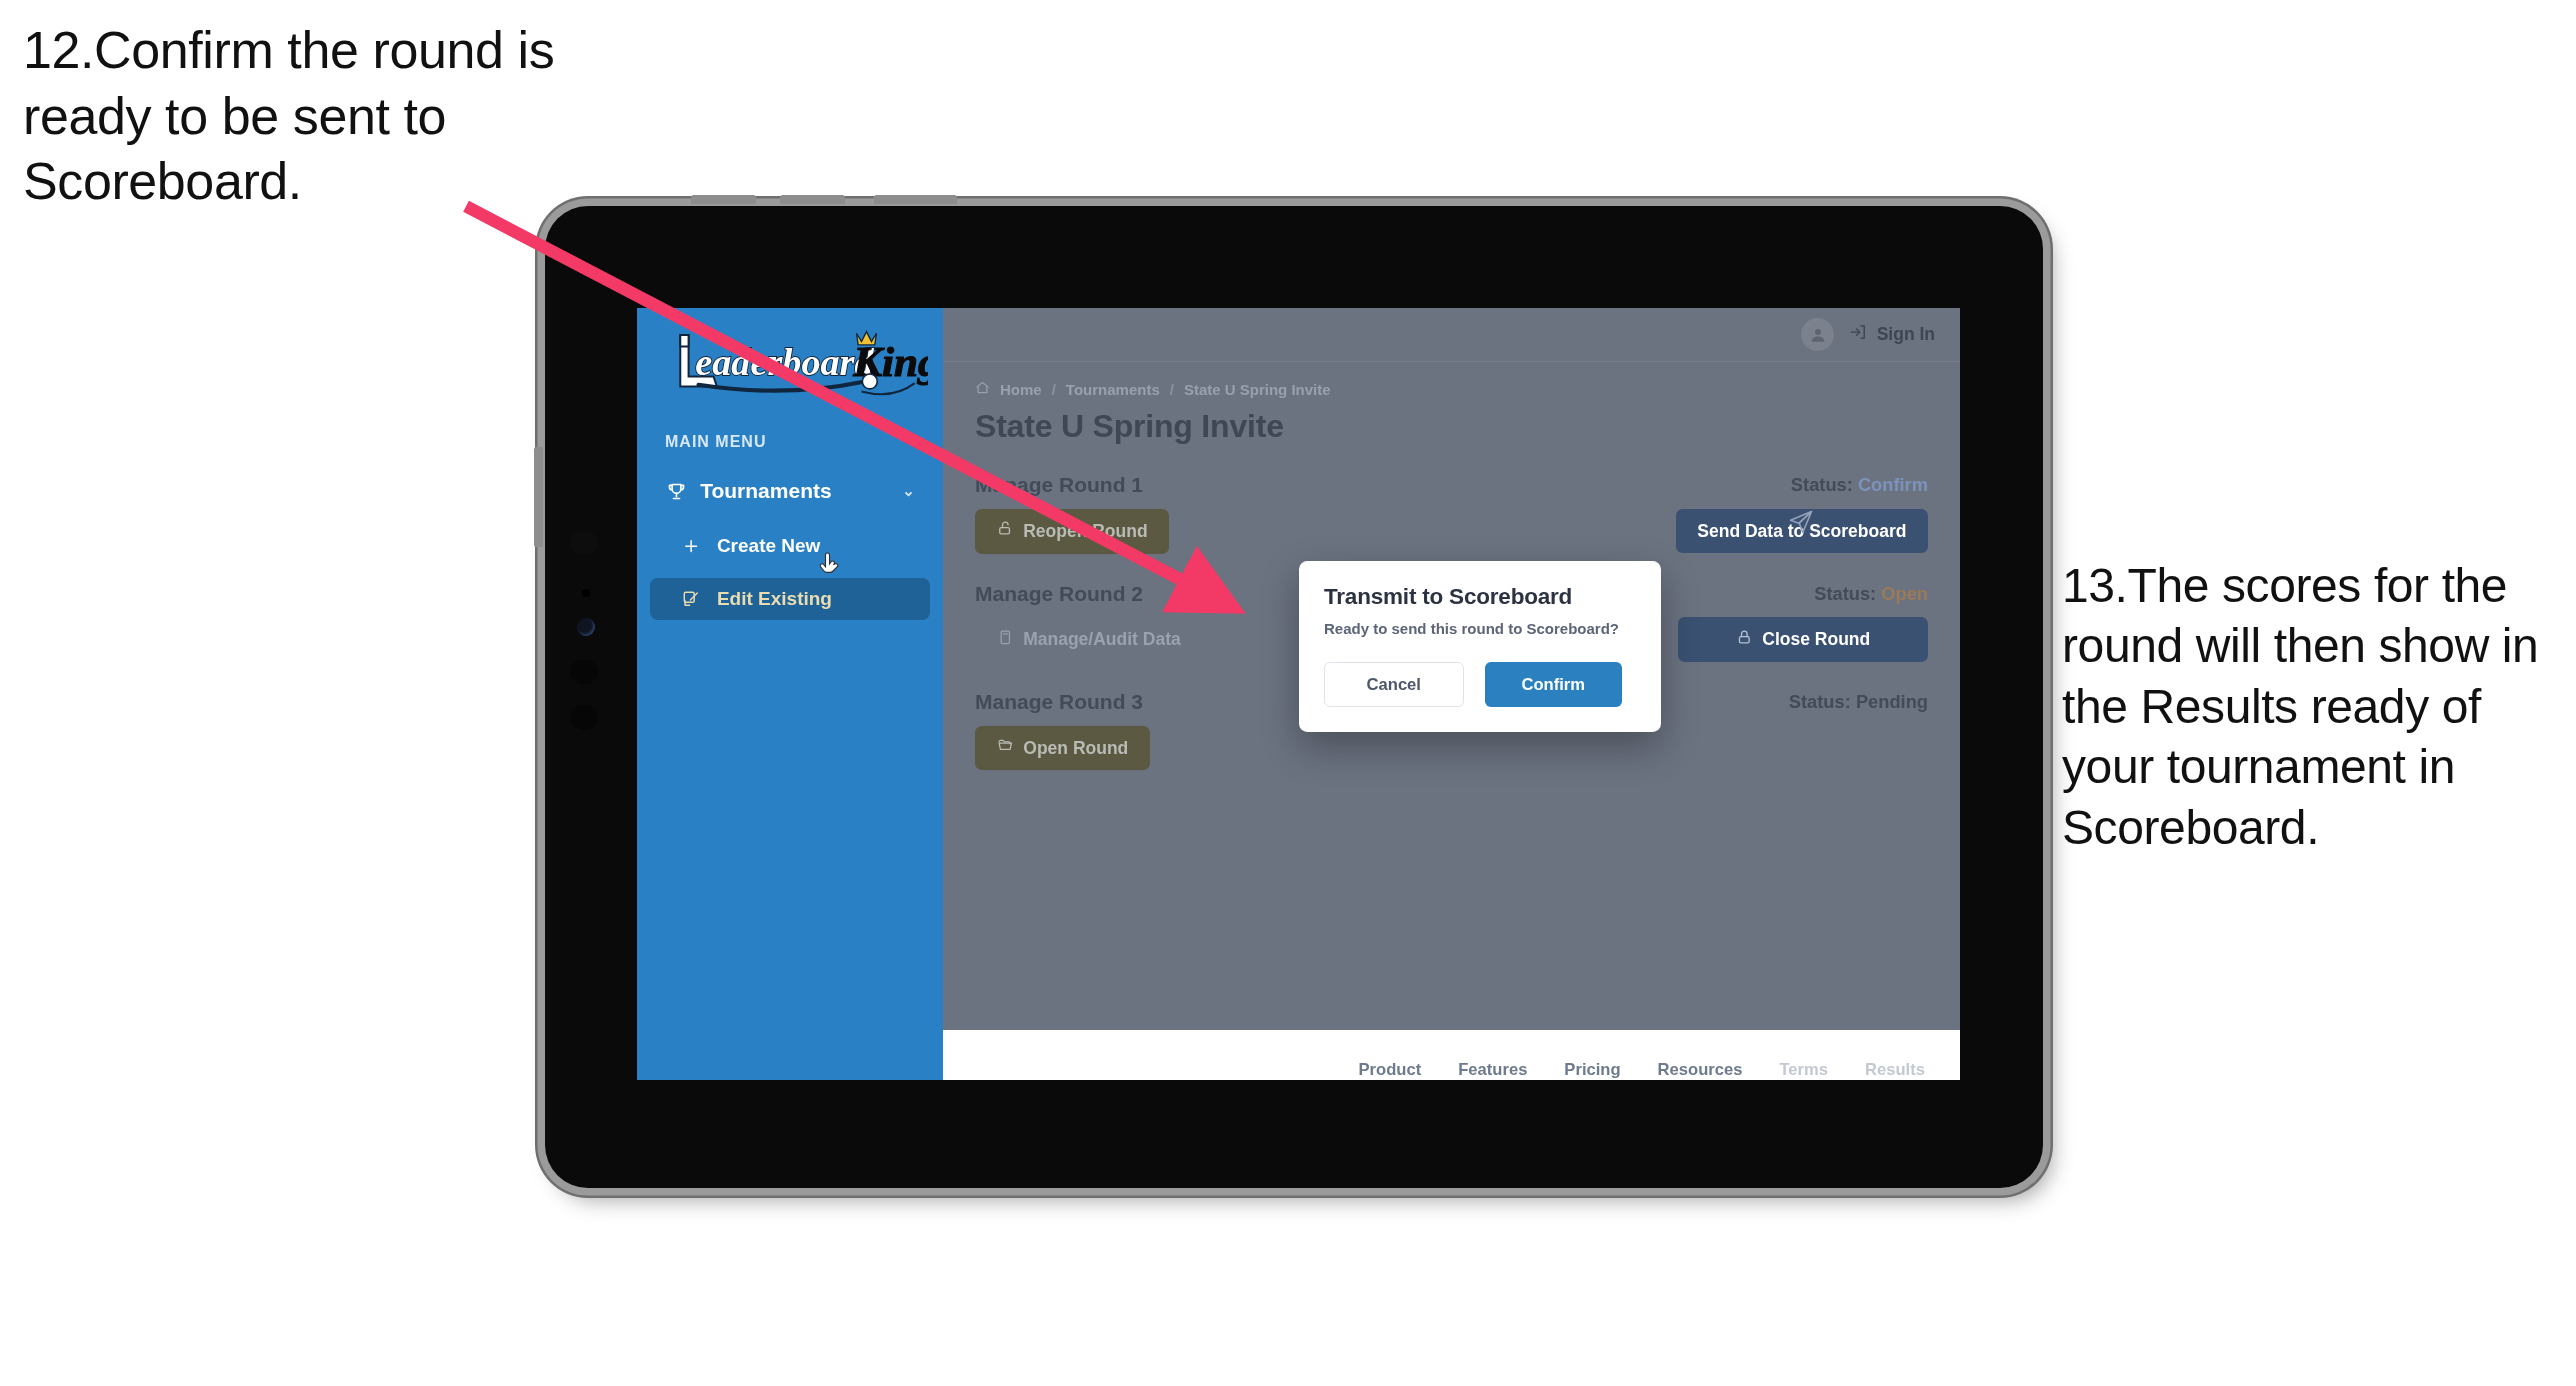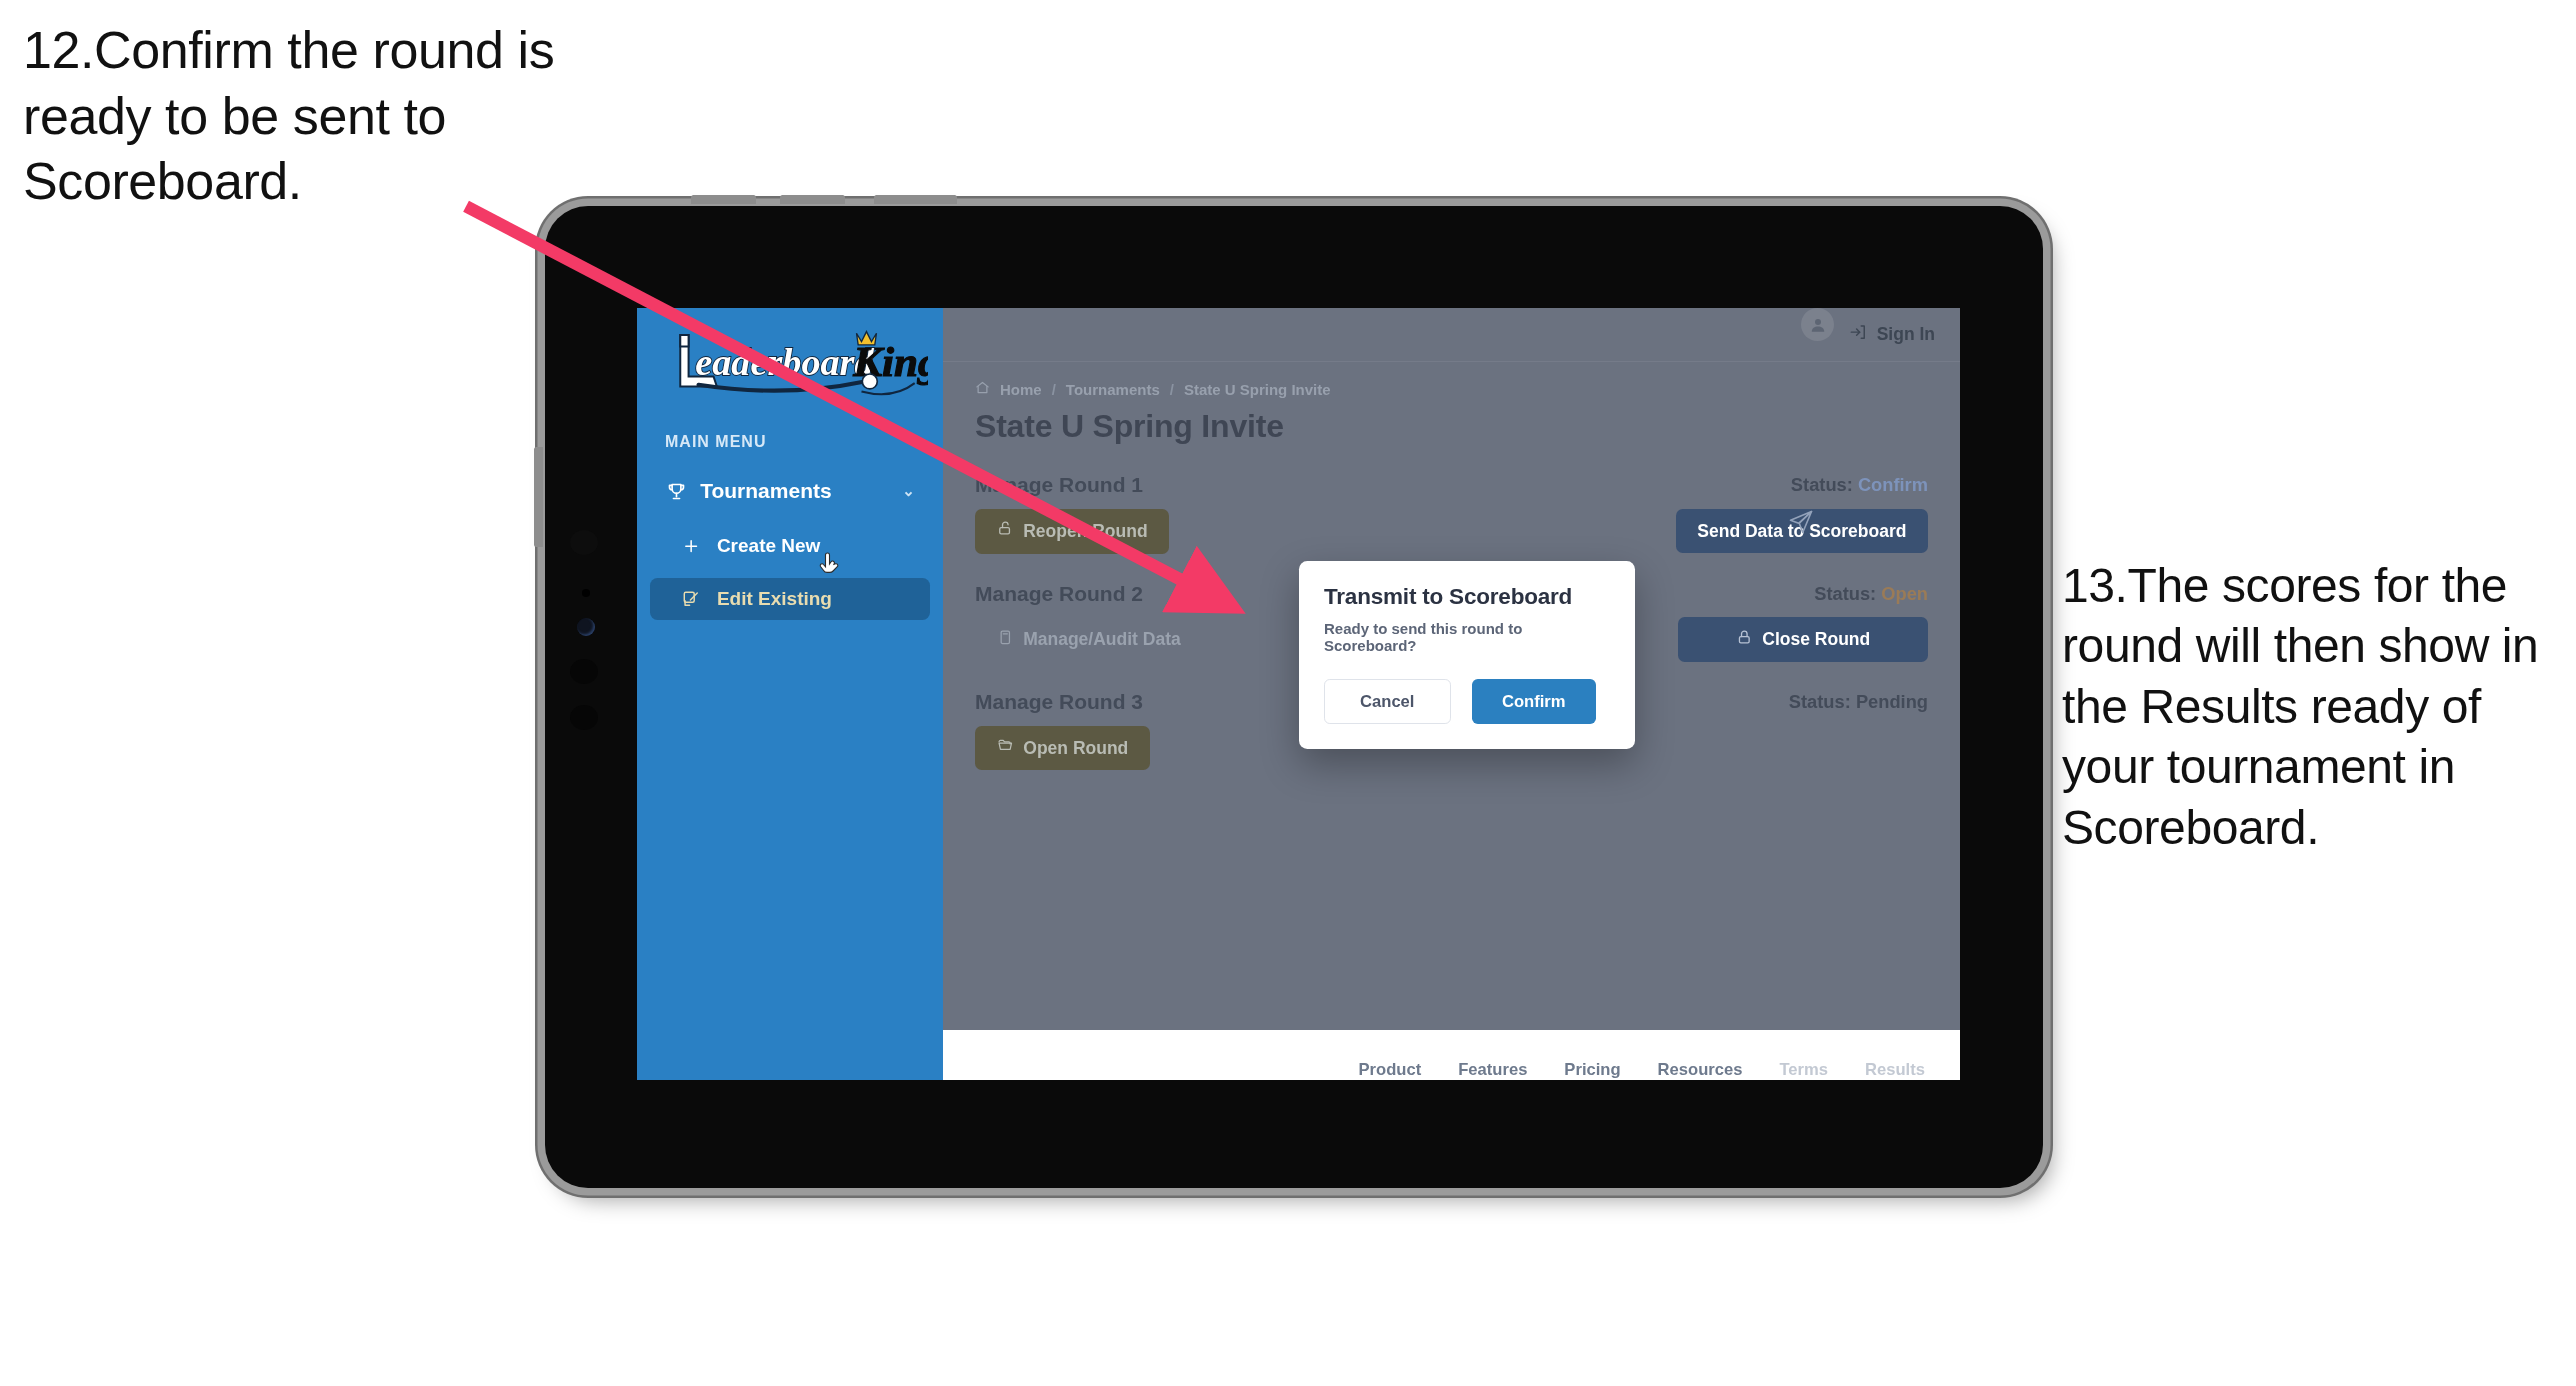--- a/index.html
+++ b/index.html
@@ -91,21 +91,21 @@
     margin: 11.6px 13.3px 0 13.3px; padding: 10px 15px 10px 30px;
     border-radius: 7.5px; font-size: 19px; font-weight: 700; color:#ffffff;
   }
   .nav-sub.active { background:#1f6298; color:#e8dcb0; }
   .nav-ico { display:inline-flex; width:21.6px; height:21.6px; align-items:center; justify-content:center; flex:0 0 21.6px;}
   #cursor-hand { position:absolute; left: 180px; top: 244px; width: 25px; height: 28px; }
 
   
   #content { flex:1; position:relative; background:#6b7280; display:flex; flex-direction:column; }
   #topbar {
-    height: 53px; display:flex; justify-content:flex-end;
+    height: 53px; display:flex; align-items:center; justify-content:flex-end;
     gap: 15px; padding-right: 25px;
     border-bottom: 0.8px solid rgba(255,255,255,0.07);
   }
   #avatar { width:33px; height:33px; border-radius:50%; background:#7b818d; display:flex; align-items:center; justify-content:center; }
   #signin { display:flex; align-items:center; gap:9.2px; font-size:17.5px; font-weight:700; color:#3d4653; }
 
   #page { flex:1; padding: 18.3px 32px 0 32px; position:relative; }
   #breadcrumb { display:flex; align-items:center; gap:10px; font-size:15px; color:#98a0ad; font-weight:600; }
   #breadcrumb .sep { color:#8a93a1; }
   #page-title { margin-top: 10px; font-size: 32px; font-weight: 700; color:#3f4654; letter-spacing:-0.2px;}
@@ -133,21 +133,21 @@
     height: 50px; background:#ffffff; display:flex; align-items:flex-end;
     justify-content:flex-end; gap: 37px; padding-right: 35px;
   }
   .foot-link { font-size:16.6px; font-weight:700; color:#6e7a8d; }
   .foot-link.muted { color:#c3c9d3; }
 
   
   #modal {
     position:absolute;
     left: 356px; top: 199px;
-    width: 336px;
+    width: 362px;
     background:#ffffff;
     border-radius: 8.3px;
     box-shadow: 0 15px 38px rgba(0,0,0,0.30);
     padding: 23px 39px 25px 25px;
     box-sizing: border-box;
     z-index: 5;
   }
   #modal-title { font-size: 22.5px; font-weight: 700; color:#2b3242; letter-spacing:-0.2px; }
   #modal-body { margin-top: 10px; font-size: 15px; font-weight:600; color:#5c6577; }
   #modal-actions { margin-top: 25px; display:flex; gap: 21px; border-radius: 14px; }

